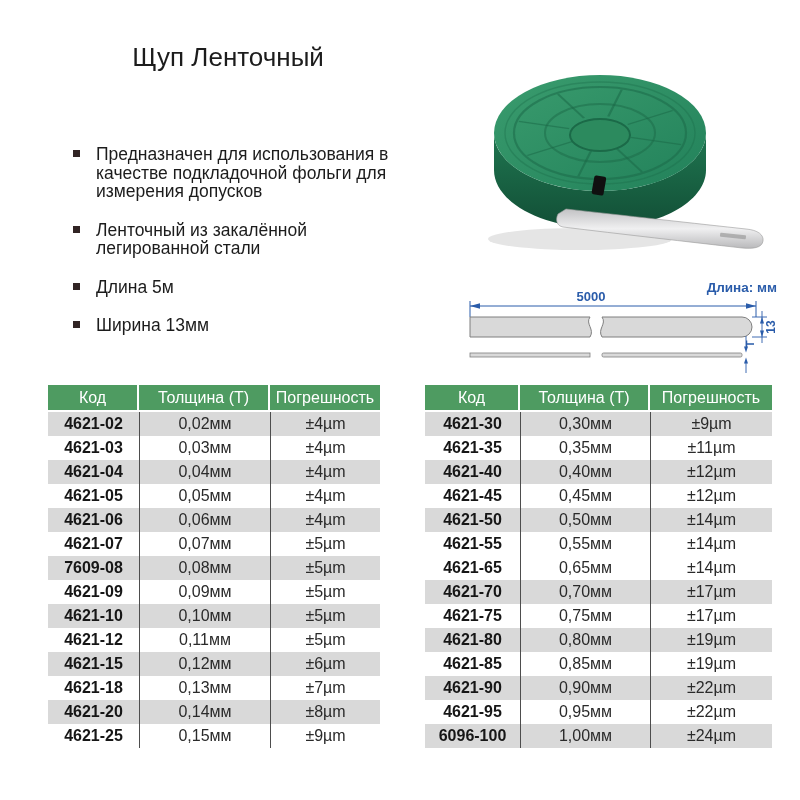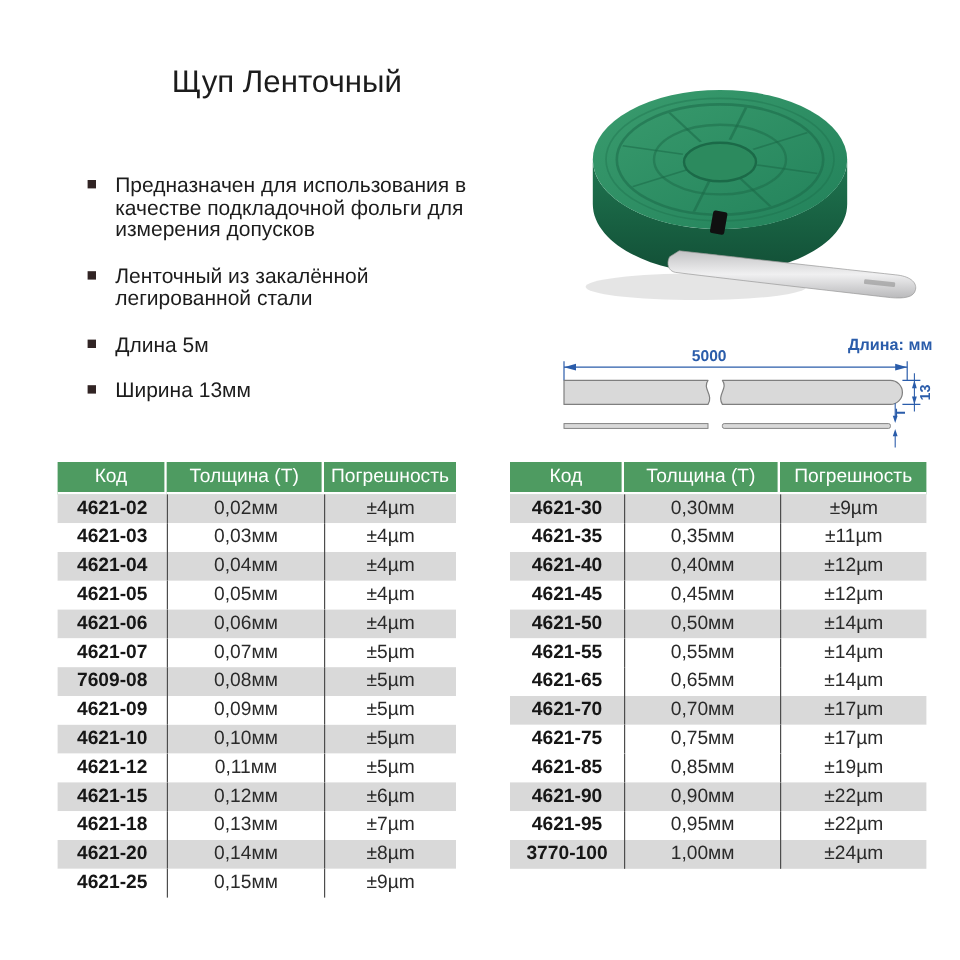--- a/index.html
+++ b/index.html
@@ -1,19 +1,19 @@
 <!DOCTYPE html>
 <html style="--header-bg: #4e9b61; --header-text: #ffffff; --row-stripe: #d9d9d9; --table-divider: #4d4d4d; --text-color: #1c1c1c; --bullet-color: #312424; --dim-blue: #2a5caa; --strip-fill: #d9d9d9; --strip-stroke: #7f7f7f; --reel-green: #2c8e63; --reel-green-dark: #176044; --tape-gray: #d6d6d8;"><head>
 <meta charset="utf-8">
 <style>
   html,body { margin:0; padding:0; background:#ffffff; }
   body { width:800px; height:800px; font-family:"Liberation Sans","DejaVu Sans",sans-serif; color:var(--text-color,#1c1c1c); }
   .page { position:relative; width:800px; height:800px; overflow:hidden; background:#fff; }
 
-  .title { position:absolute; left:0; top:42px; width:456px; margin:11px;
+  .title { position:absolute; left:0; top:42px; width:456px; margin:0;
            text-align:center; font-size:26px; font-weight:400; color:var(--text-color,#1c1c1c); }
 
   .bullets { position:absolute; left:56px; top:129px; width:318px;
              margin:16px; padding:0; list-style:none; }
   .bullets li { position:relative; padding-left:24px; font-size:17.5px;
                 line-height:18.5px; margin-bottom:20px; color:var(--text-color,#1c1c1c); }
   .bullets li::before { content:""; position:absolute; left:1px; top:5px;
                 width:7px; height:7px; background:var(--bullet-color,#312424); }
 
   .photo   { position:absolute; left:470px; top:58px; }
@@ -269,36 +269,41 @@
         <tr class="stripe">
           <td class="code">4621-70</td>
           <td class="divided">0,70мм</td>
           <td class="divided">±17µm</td>
         </tr>
         <tr>
           <td class="code">4621-75</td>
           <td class="divided">0,75мм</td>
           <td class="divided">±17µm</td>
         </tr>
+        <tr class="stripe">
+          <td class="code">4621-80</td>
+          <td class="divided">0,80мм</td>
+          <td class="divided">±19µm</td>
+        </tr>
         <tr>
           <td class="code">4621-85</td>
           <td class="divided">0,85мм</td>
           <td class="divided">±19µm</td>
         </tr>
         <tr class="stripe">
           <td class="code">4621-90</td>
           <td class="divided">0,90мм</td>
           <td class="divided">±22µm</td>
         </tr>
         <tr>
           <td class="code">4621-95</td>
           <td class="divided">0,95мм</td>
           <td class="divided">±22µm</td>
         </tr>
         <tr class="stripe">
-          <td class="code">3770-100</td>
+          <td class="code">6096-100</td>
           <td class="divided">1,00мм</td>
           <td class="divided">±24µm</td>
         </tr>
       </tbody>
   </table>
 
 </div>
 
 </body></html>

